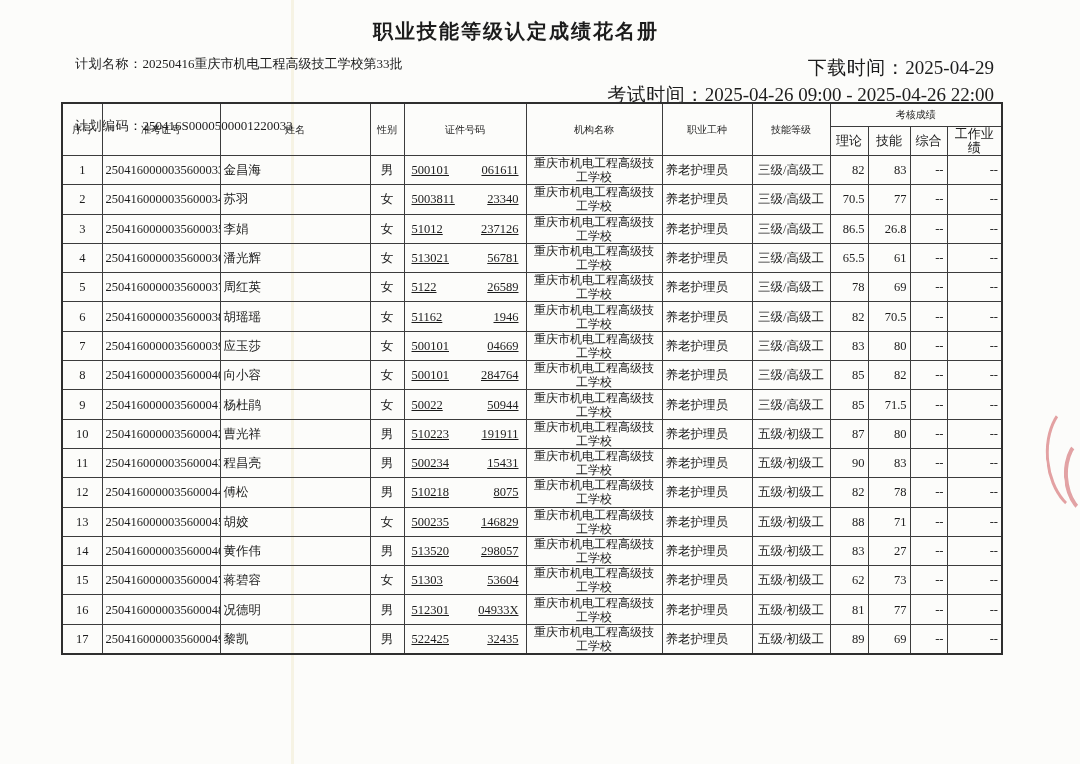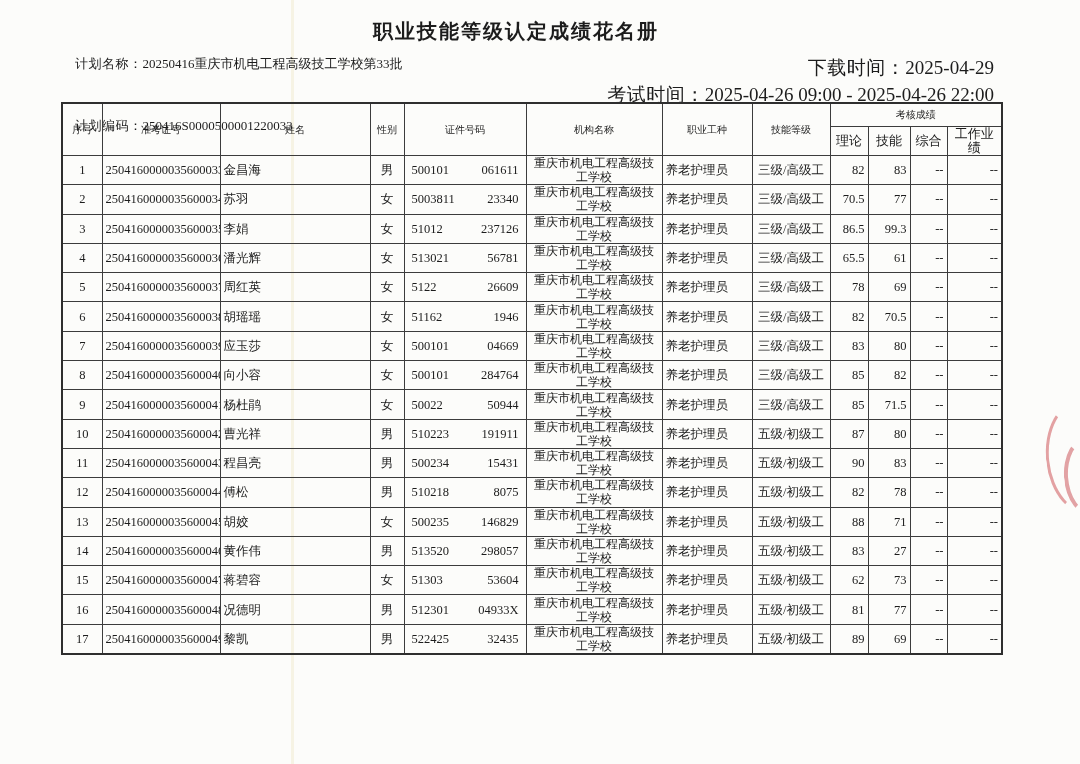--- a/index.html
+++ b/index.html
@@ -29,21 +29,21 @@
   }
   table.roster{border:2px solid #2e2e2e;}
   thead tr.h1 th{height:22px;font-size:10px;}
   thead tr.h2 th{height:26px;font-size:13px;margin-top:34px;}
   tbody td{height:28.3px;}
   .c-center{text-align:center;}
   .c-left{text-align:left;padding-left:4px;}
   .c-right{text-align:right;padding-right:6px;}
   .c-cert{display:flex;justify-content:space-between;align-items:center;
     border:none;height:100%;padding:0 4px;}
-  td.cert-td{padding:0;}
+  td.cert-td{padding:0;text-decoration:underline;}
   td.cert-td > div{height:100%;}
   .org-cell{font-size:12px;line-height:13.5px;padding-left:3px;text-align:center;}
   .stamp-arc1{position:absolute;left:1046px;top:398px;width:76px;height:112px;
     border:3px solid rgba(206,86,90,0.55);border-radius:50%;
     border-top-color:transparent;border-right-color:transparent;border-bottom-color:transparent;
     transform:rotate(-6deg);pointer-events:none;}
   .stamp-arc2{position:absolute;left:1064px;top:436px;width:44px;height:72px;
     border:4px solid rgba(200,72,78,0.5);border-radius:50%;
     border-top-color:transparent;border-right-color:transparent;border-bottom-color:transparent;
     transform:rotate(-4deg);pointer-events:none;}
@@ -146,21 +146,21 @@
           <td class="cert-td">
             <div class="c-cert">
               <span>51012</span>
               <span>237126</span>
             </div>
           </td>
           <td class="c-left org-cell">重庆市机电工程高级技工学校</td>
           <td class="c-left">养老护理员</td>
           <td class="c-center">三级/高级工</td>
           <td class="c-right">86.5</td>
-          <td class="c-right">99.3</td>
+          <td class="c-right">26.8</td>
           <td class="c-right">--</td>
           <td class="c-right">--</td>
         </tr>
         <tr>
           <td class="c-center">4</td>
           <td class="c-left">2504160000035600036</td>
           <td class="c-left">潘光辉</td>
           <td class="c-center">女</td>
           <td class="cert-td">
             <div class="c-cert">
@@ -177,21 +177,21 @@
           <td class="c-right">--</td>
         </tr>
         <tr>
           <td class="c-center">5</td>
           <td class="c-left">2504160000035600037</td>
           <td class="c-left">周红英</td>
           <td class="c-center">女</td>
           <td class="cert-td">
             <div class="c-cert">
               <span>5122</span>
-              <span>26609</span>
+              <span>26589</span>
             </div>
           </td>
           <td class="c-left org-cell">重庆市机电工程高级技工学校</td>
           <td class="c-left">养老护理员</td>
           <td class="c-center">三级/高级工</td>
           <td class="c-right">78</td>
           <td class="c-right">69</td>
           <td class="c-right">--</td>
           <td class="c-right">--</td>
         </tr>

